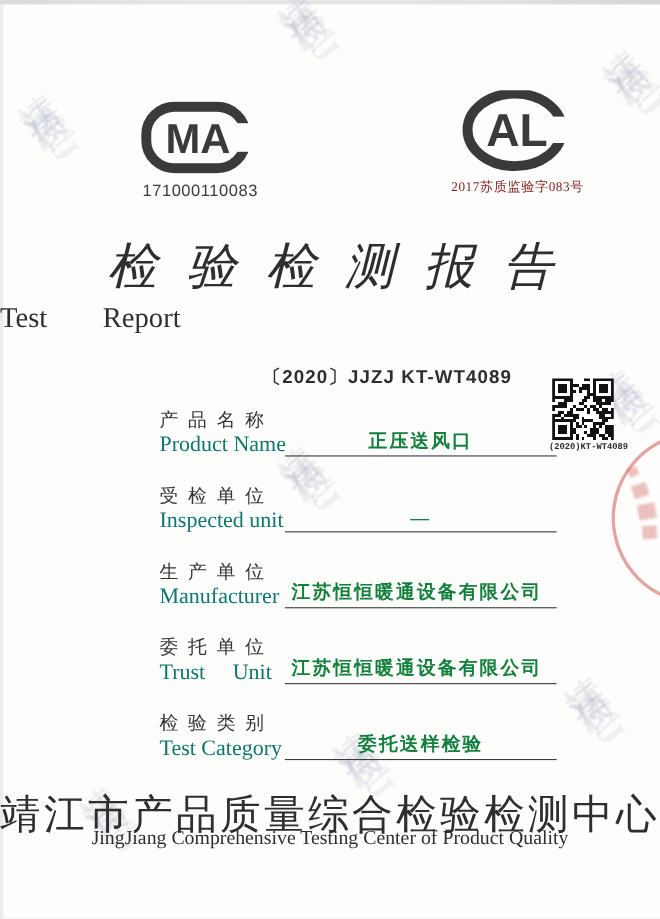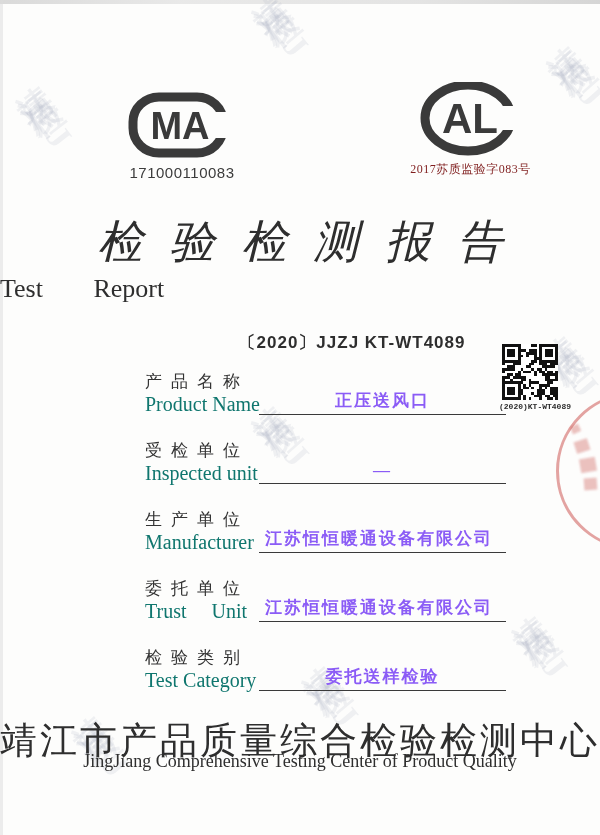--- a/index.html
+++ b/index.html
@@ -39,21 +39,21 @@
 
   
   .fields { position:absolute; top:370px; left:145px; right:94px; }
   .field-row { display:flex; align-items:flex-end; margin-bottom:24px; }
   .field-label { width:112px; flex:none; }
   .label-zh { font-size:17px; letter-spacing:9px; color:#333; line-height:23px; white-space:nowrap; }
   .label-en { font-size:20px; color:#0f766e; line-height:22px; white-space:nowrap; }
   .field-row:nth-child(4) .label-en { word-spacing:20px; }
   .field-value { flex:1; margin-left:2px; border-bottom:1.6px solid #3a3a3a;
     min-height:27px; display:flex; align-items:flex-end; padding-bottom:2px;
-    font-size:17px; font-weight:bold; color:#8b5cf6; letter-spacing:2px; }
+    font-size:17px; font-weight:bold; color:#15803d; letter-spacing:2px; }
   .field-value.center { justify-content:center; }
   .field-value.left { justify-content:flex-start; padding-left:6px; }
 
   
   .footer-zh { position:absolute; top:716px; left:0; right:0; text-align:center;
     font-size:37px; letter-spacing:3px; color:#2e2e2e; }
   .footer-en { position:absolute; top:751px; left:0; right:0; text-align:center;
     font-size:18px; color:#2e2e2e; }
 
   

